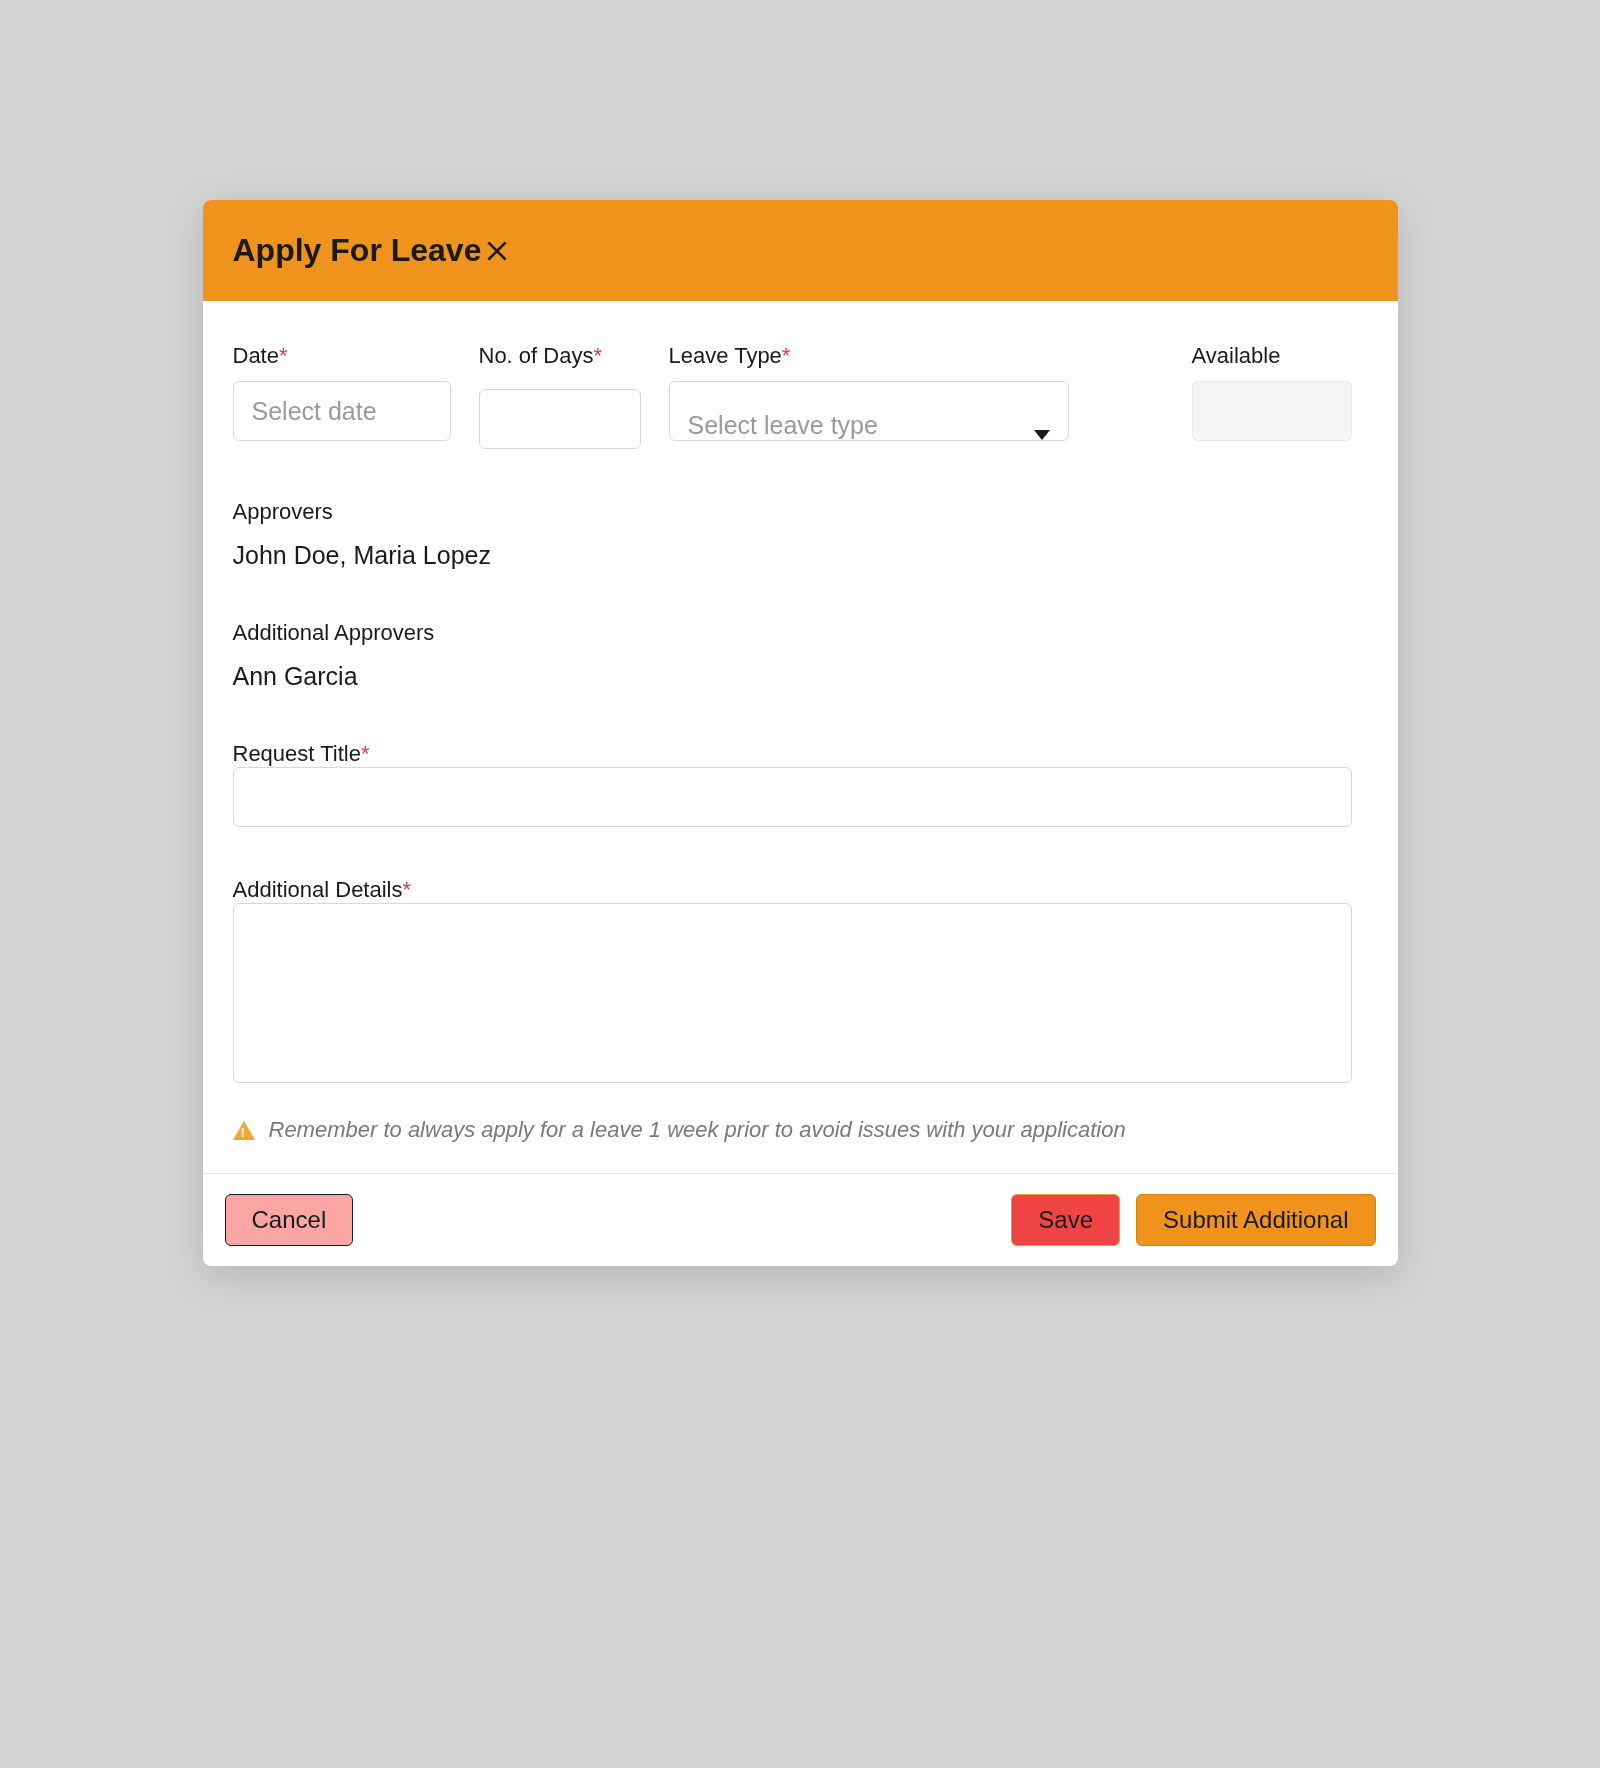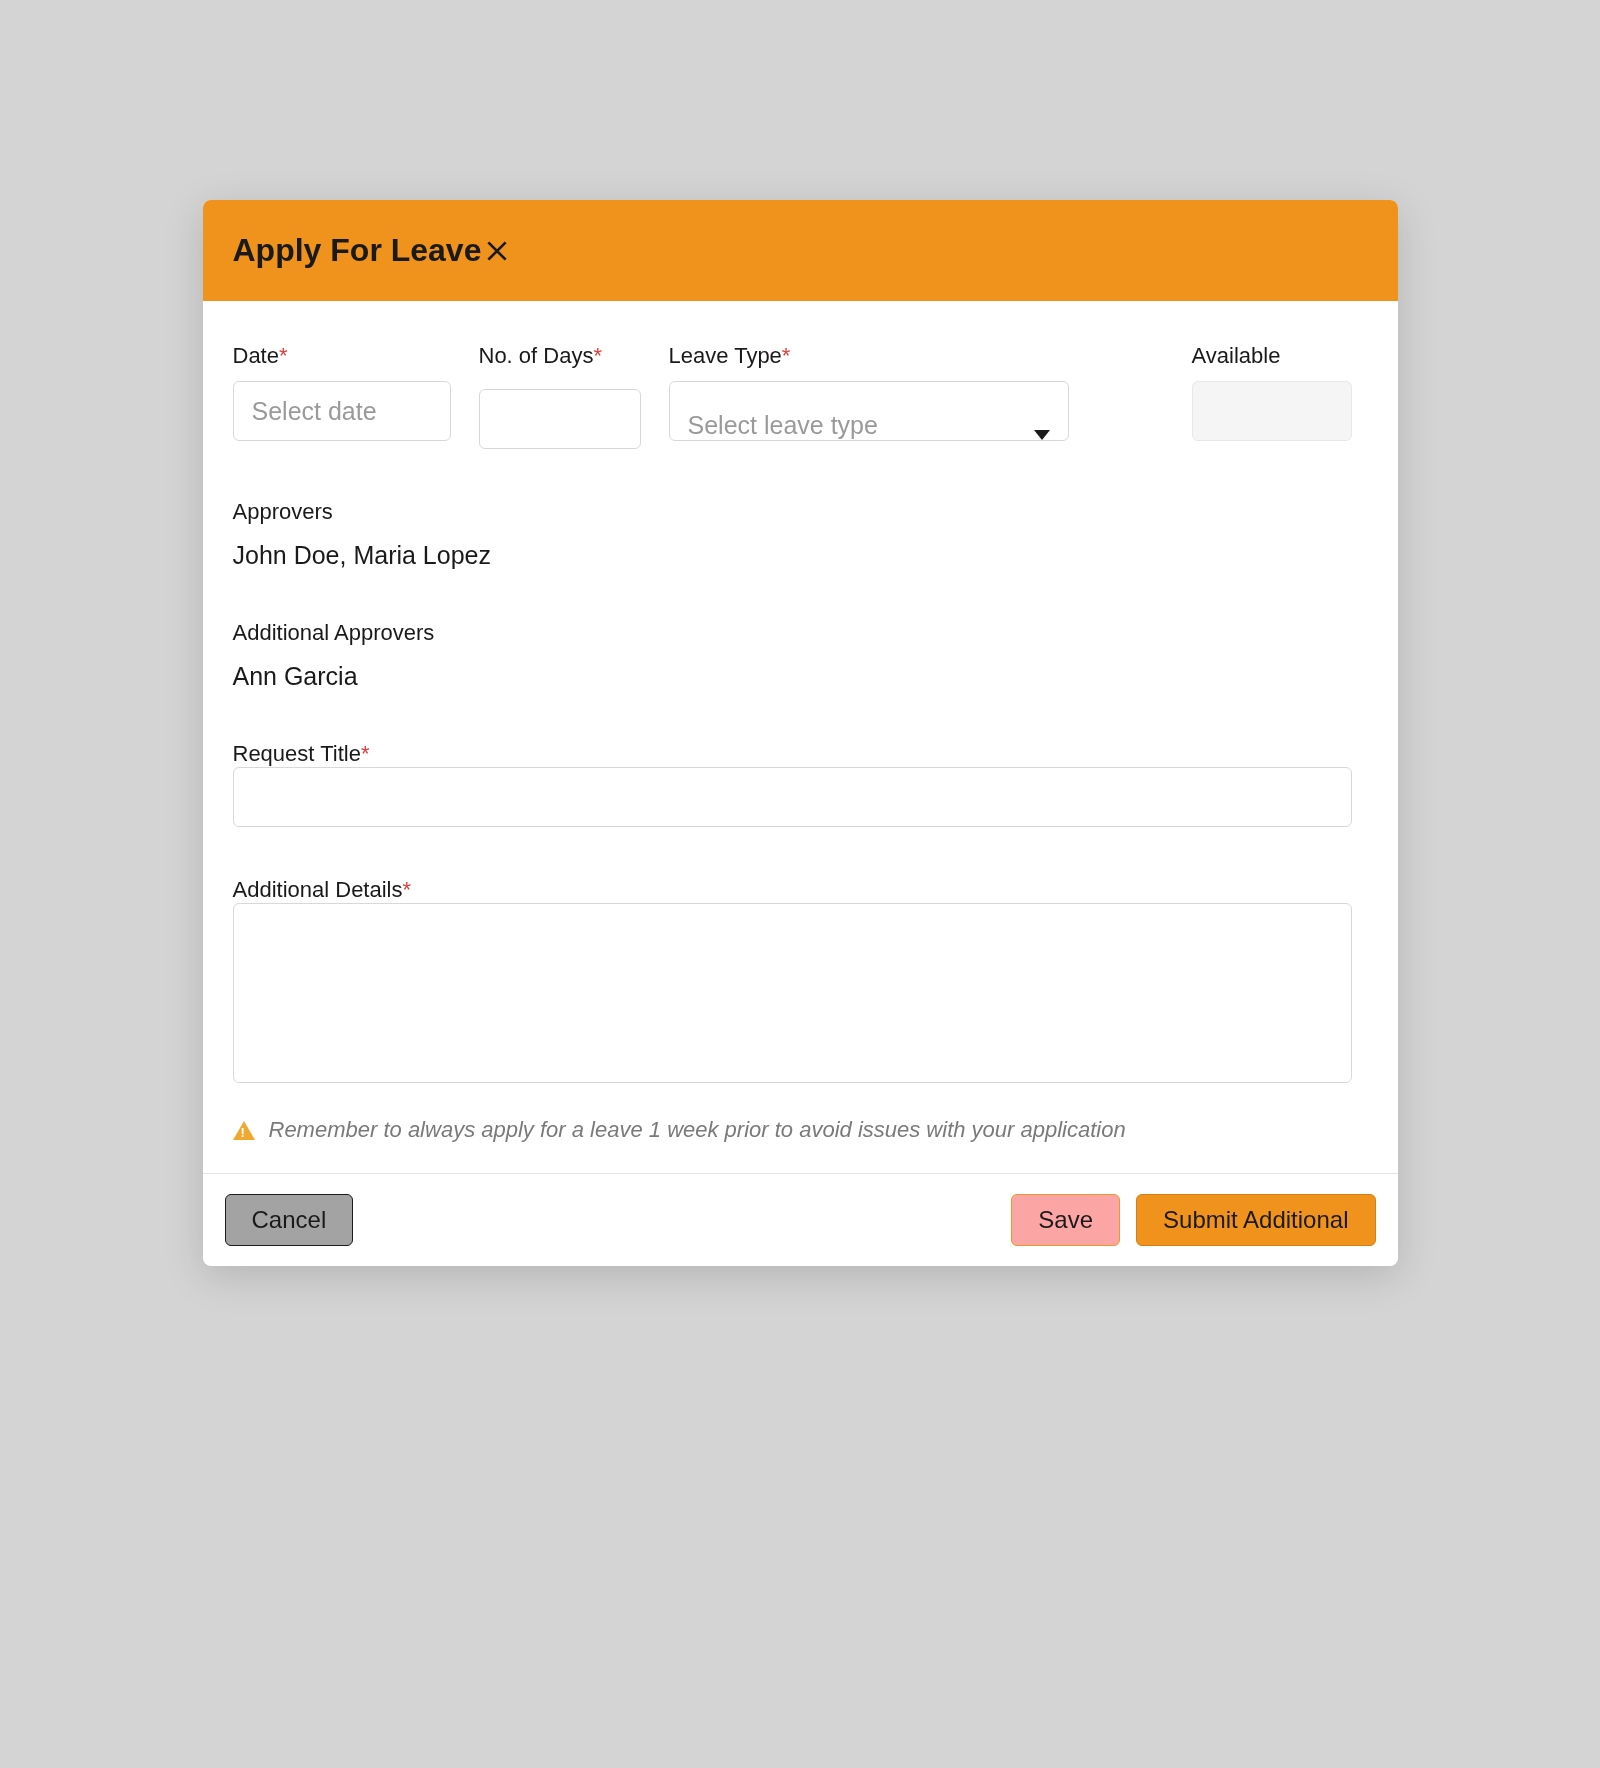--- a/index.html
+++ b/index.html
@@ -178,26 +178,26 @@
     .btn {
       height: 52px;
       padding: 0 26px;
       border-radius: 6px;
       font-size: 24px;
       cursor: pointer;
       font-family: inherit;
       border: 1px solid transparent;
     }
     .btn-cancel {
-      background: #a3a3a3;
+      background: #fca5a5;
       border: 1.5px solid #1a1a1a;
       color: #1a1a1a;
     }
     .btn-save {
-      background: #fca5a5;
+      background: #ef4444;
       border: 1.5px solid #e89a2a;
       color: #1a1a1a;
       margin-left: auto;
     }
     .btn-submit {
       background: #f0931d;
       border: 1.5px solid #d67f0f;
       color: #1a1a1a;
     }
   </style>

